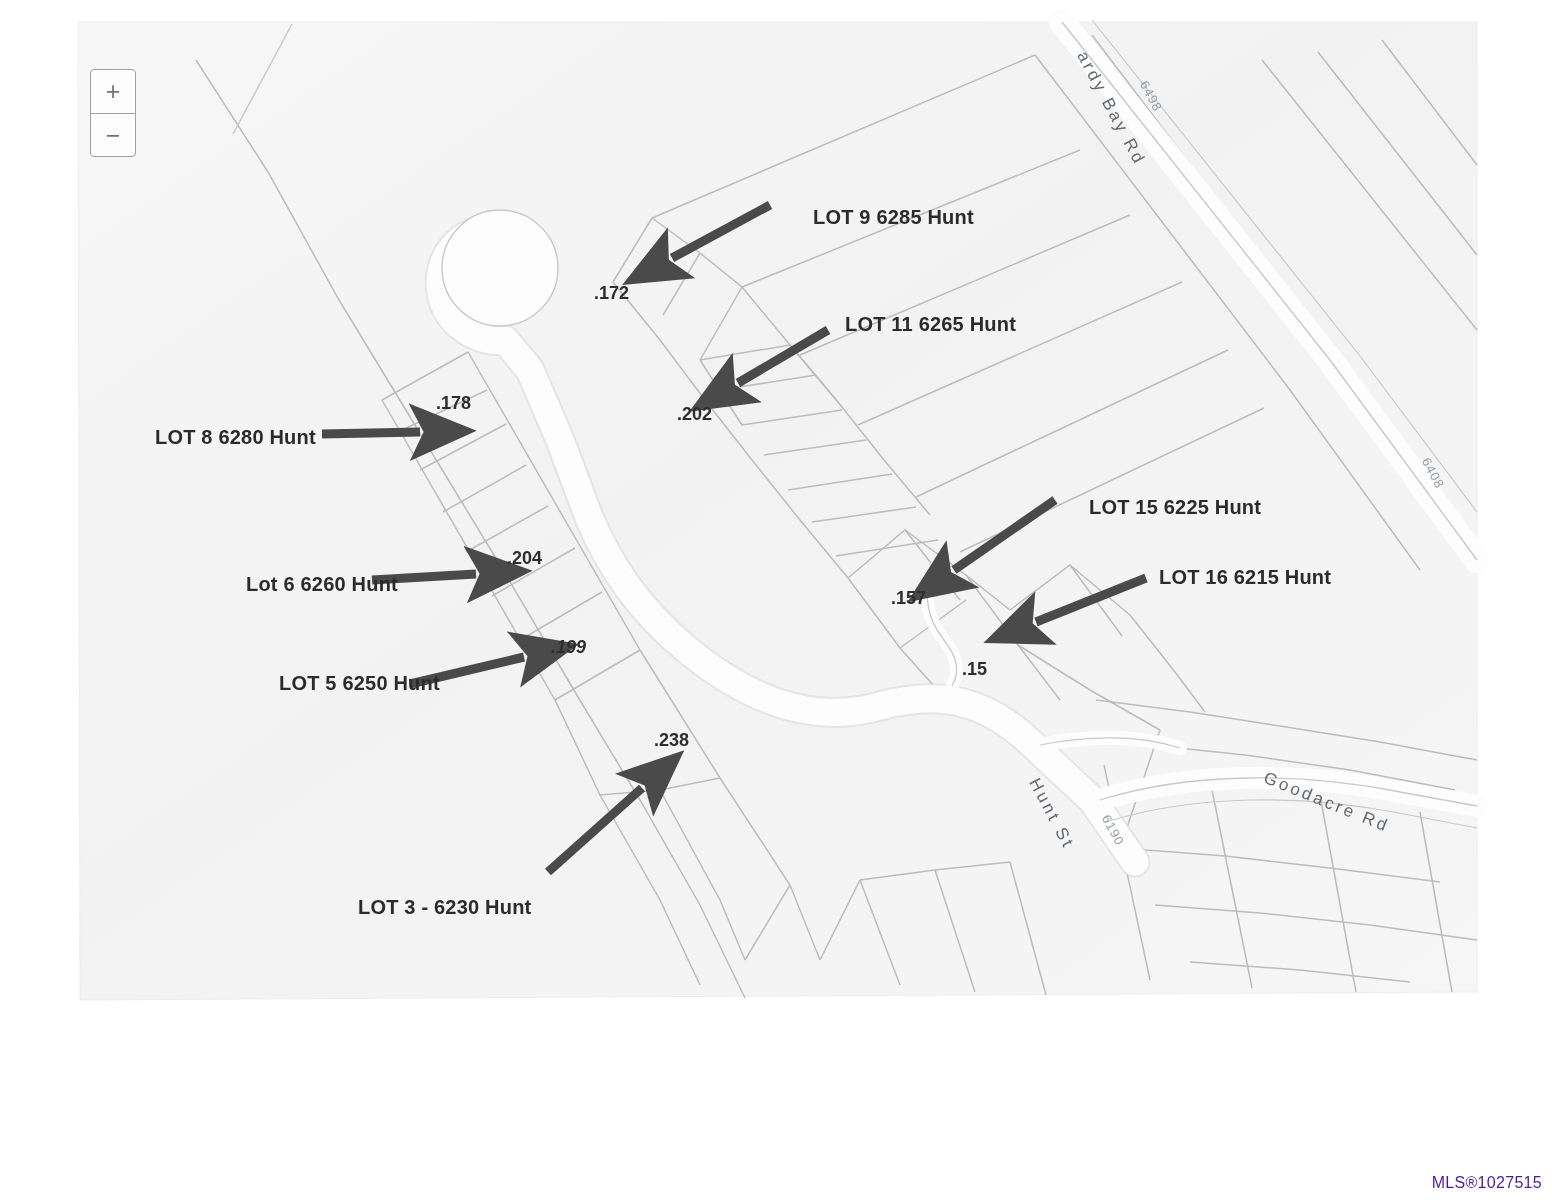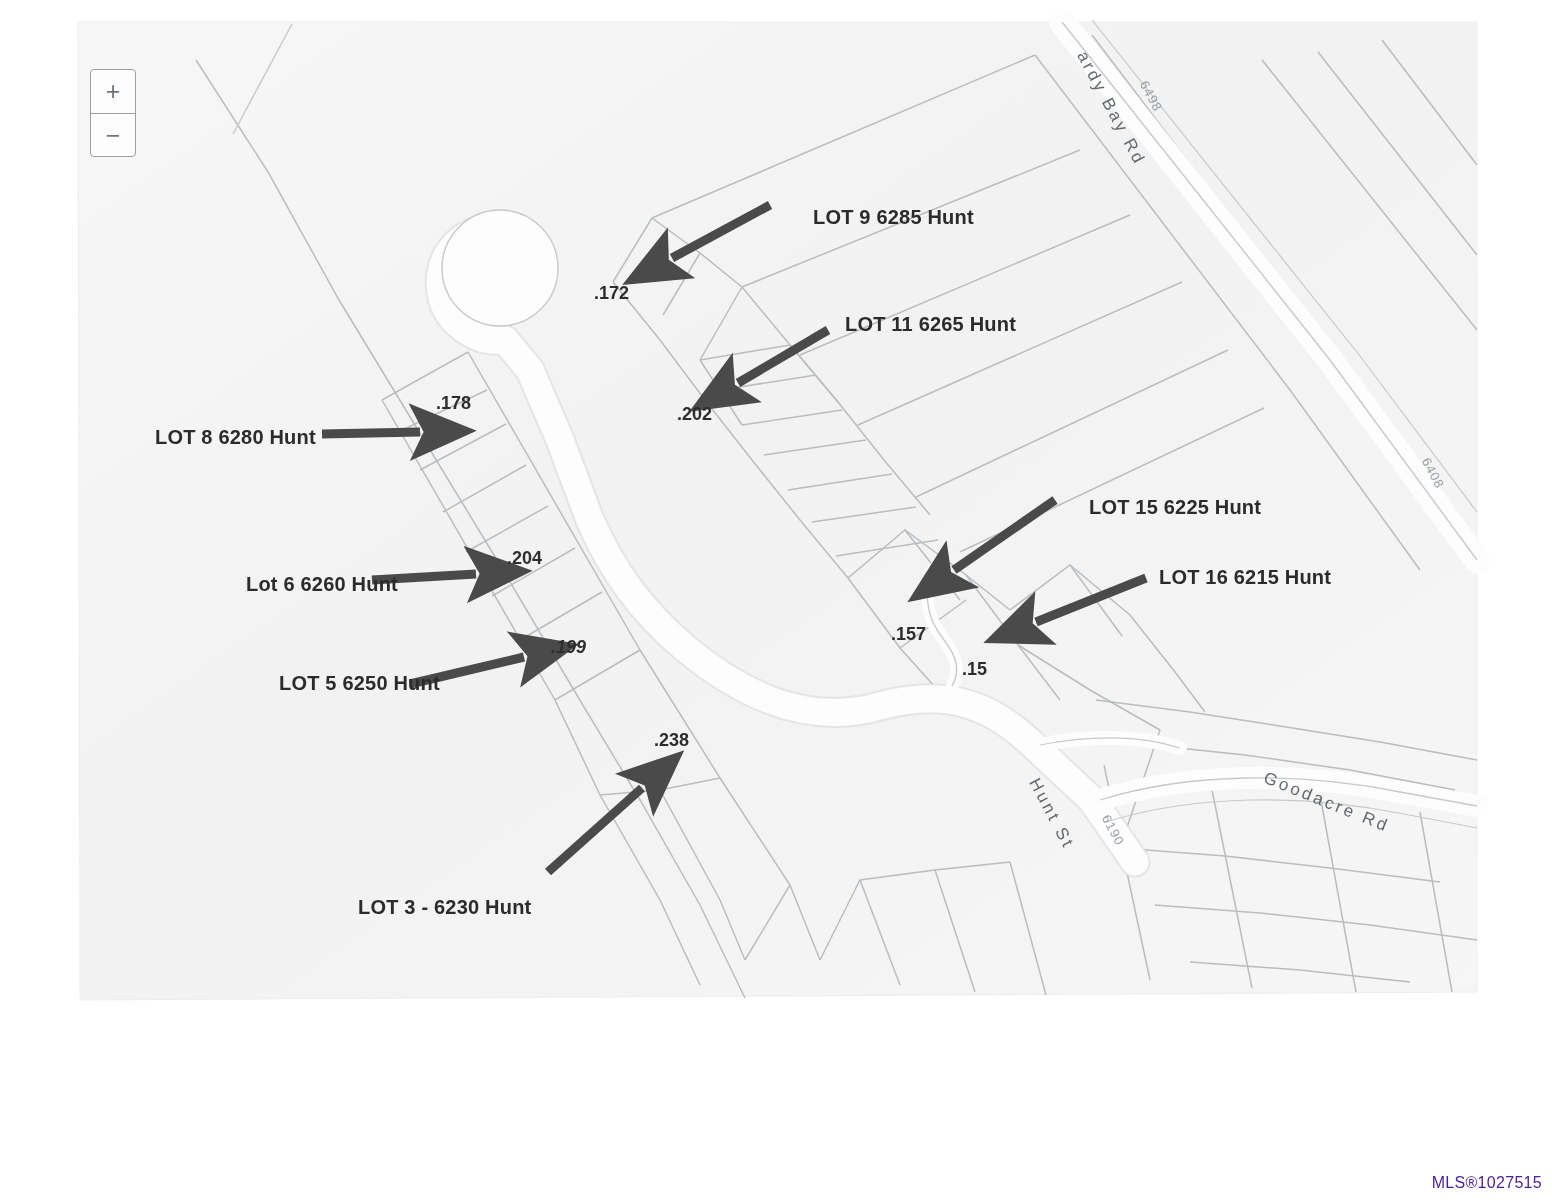--- a/index.html
+++ b/index.html
@@ -291,21 +291,21 @@
   <div class="callout" style="left:1069px; top:496px;margin-left:20px;">LOT 15 6225 Hunt</div>
   <div class="callout" style="left:204px; top:573px;margin-left:42px;">Lot 6 6260 Hunt</div>
   <div class="callout" style="left:1159px; top:566px;">LOT 16 6215 Hunt</div>
   <div class="callout" style="left:243px; top:672px;margin-left:36px;">LOT 5 6250 Hunt</div>
   <div class="callout" style="left:358px; top:896px;">LOT 3 - 6230 Hunt</div>
 
   <div class="parcel-area" style="left:594px; top:283px;">.172</div>
   <div class="parcel-area" style="left:436px; top:393px;">.178</div>
   <div class="parcel-area" style="left:677px; top:404px;">.202</div>
   <div class="parcel-area" style="left:507px; top:548px;">.204</div>
-  <div class="parcel-area" style="left:891px; top:588px;margin-top:36px;">.157</div>
+  <div class="parcel-area" style="left:891px; top:588px;">.157</div>
   <div class="parcel-area" style="left:551px; top:637px;font-style:italic;">.199</div>
   <div class="parcel-area" style="left:962px; top:627px;margin-top:32px;">.15</div>
   <div class="parcel-area" style="left:654px; top:730px;">.238</div>
 
   <div class="street-name" style="left:1090px; top:48px; transform:rotate(62deg);">ardy Bay Rd</div>
   <div class="street-name" style="left:1042px; top:775px; transform:rotate(62deg);">Hunt St</div>
   <div class="street-name" style="left:1268px; top:768px; transform:rotate(22deg);">Goodacre Rd</div>
 
   <div class="street-number" style="left:1150px; top:78px; transform:rotate(62deg);">6498</div>
   <div class="street-number" style="left:1432px; top:455px; transform:rotate(62deg);">6408</div>

